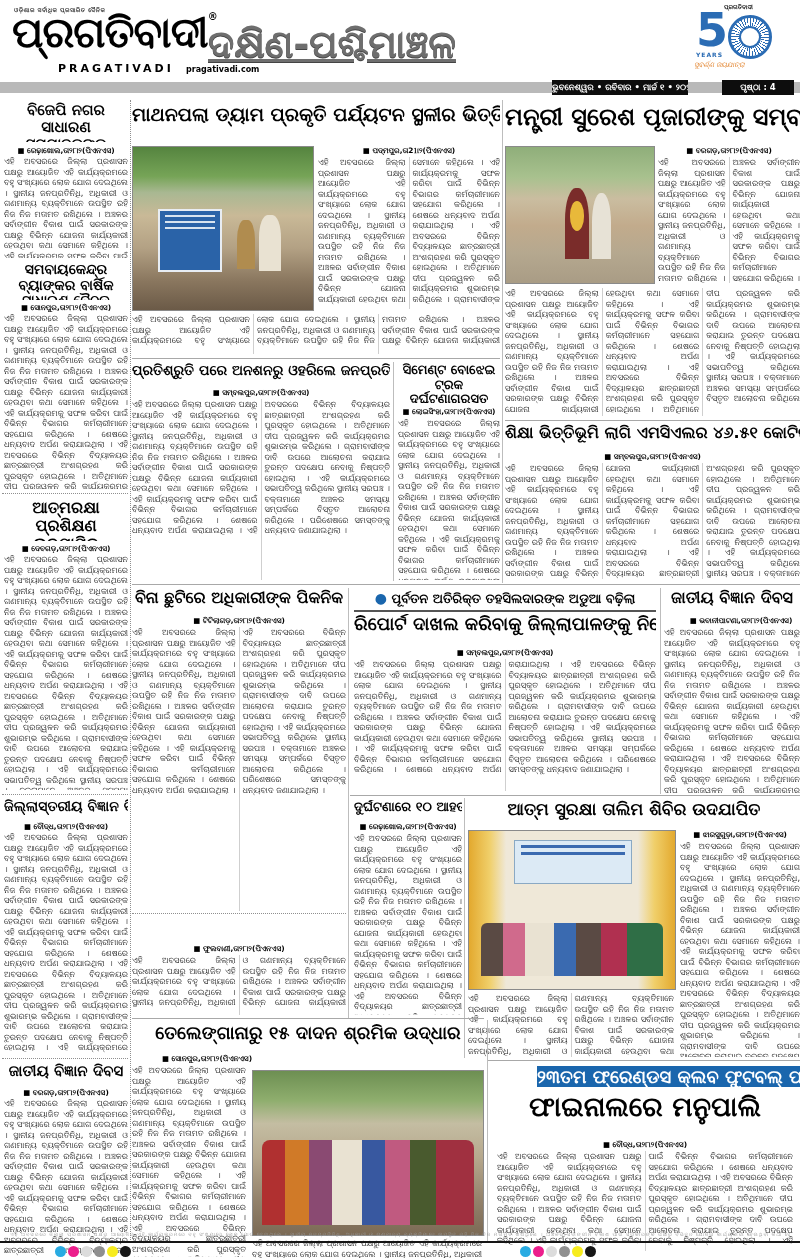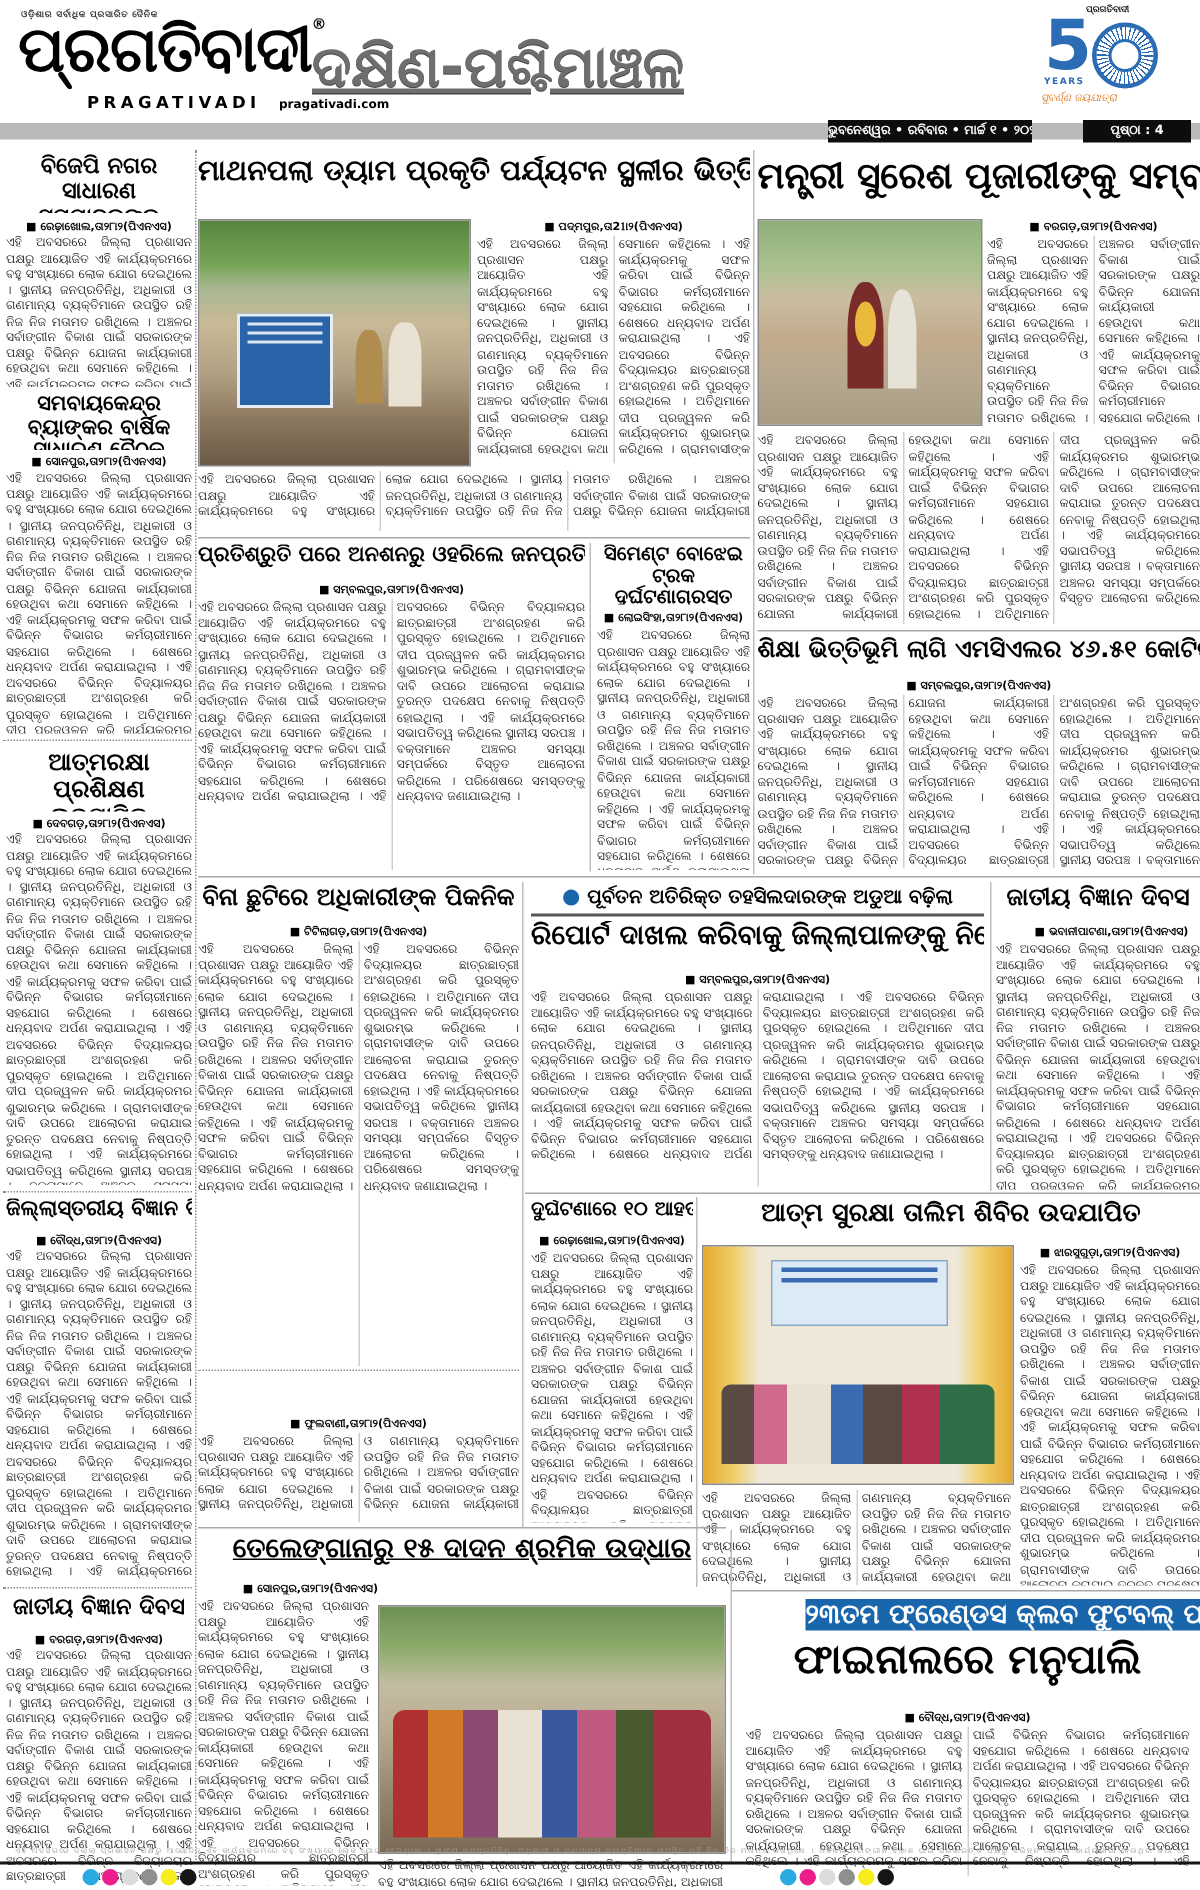--- a/index.html
+++ b/index.html
@@ -200,21 +200,21 @@
   </div>
   <div class="abs bd cols2" style="left:468px;top:993px;width:206px;height:64px;">ଏହି ଅବସରରେ ଜିଲ୍ଲା ପ୍ରଶାସନ ପକ୍ଷରୁ ଆୟୋଜିତ ଏହି କାର୍ଯ୍ୟକ୍ରମରେ ବହୁ ସଂଖ୍ୟାରେ ଲୋକ ଯୋଗ ଦେଇଥିଲେ । ସ୍ଥାନୀୟ ଜନପ୍ରତିନିଧି, ଅଧିକାରୀ ଓ ଗଣମାନ୍ୟ ବ୍ୟକ୍ତିମାନେ ଉପସ୍ଥିତ ରହି ନିଜ ନିଜ ମତାମତ ରଖିଥିଲେ । ଅଞ୍ଚଳର ସର୍ବାଙ୍ଗୀନ ବିକାଶ ପାଇଁ ସରକାରଙ୍କ ପକ୍ଷରୁ ବିଭିନ୍ନ ଯୋଜନା କାର୍ଯ୍ୟକାରୀ ହେଉଥିବା କଥା ସେମାନେ କହିଥିଲେ । ଏହି କାର୍ଯ୍ୟକ୍ରମକୁ ସଫଳ କରିବା ପାଇଁ ବିଭିନ୍ନ ବିଭାଗର କର୍ମଚାରୀମାନେ ସହଯୋଗ କରିଥିଲେ । ଶେଷରେ ଧନ୍ୟବାଦ ଅର୍ପଣ କରାଯାଇଥିଲା । ଏହି ଅବସରରେ ବିଭିନ୍ନ ବିଦ୍ୟାଳୟର ଛାତ୍ରଛାତ୍ରୀ ଅଂଶଗ୍ରହଣ କରି ପୁରସ୍କୃତ ହୋଇଥିଲେ । ଅତିଥିମାନେ ଦୀପ ପ୍ରଜ୍ୱଳନ କରି କାର୍ଯ୍ୟକ୍ରମର ଶୁଭାରମ୍ଭ କରିଥିଲେ । ଗ୍ରାମବାସୀଙ୍କ ଦାବି ଉପରେ ଆଲୋଚନା କରାଯାଇ ତୁରନ୍ତ ପଦକ୍ଷେପ ନେବାକୁ ନିଷ୍ପତ୍ତି ହୋଇଥିଲା । ଏହି କାର୍ଯ୍ୟକ୍ରମରେ ସଭାପତିତ୍ୱ କରିଥିଲେ ସ୍ଥାନୀୟ ସରପଞ୍ଚ । ବକ୍ତାମାନେ ଅଞ୍ଚଳର ସମସ୍ୟା ସମ୍ପର୍କରେ ବିସ୍ତୃତ ଆଲୋଚନା କରିଥିଲେ । ପରିଶେଷରେ ସମସ୍ତଙ୍କୁ ଧନ୍ୟବାଦ ଜଣାଯାଇଥିଲା ।</div>
 
   <div class="hdot" style="left:132px;top:913px;width:214px;"></div>
   <div class="abs" style="left:132px;top:944px;width:214px;height:72px;">
     <div class="dl">■ ଫୁଲବାଣୀ,ତା୨୮ା୨(ପିଏନଏସ)</div>
     <div class="bd cols2" style="height:60px;">ଏହି ଅବସରରେ ଜିଲ୍ଲା ପ୍ରଶାସନ ପକ୍ଷରୁ ଆୟୋଜିତ ଏହି କାର୍ଯ୍ୟକ୍ରମରେ ବହୁ ସଂଖ୍ୟାରେ ଲୋକ ଯୋଗ ଦେଇଥିଲେ । ସ୍ଥାନୀୟ ଜନପ୍ରତିନିଧି, ଅଧିକାରୀ ଓ ଗଣମାନ୍ୟ ବ୍ୟକ୍ତିମାନେ ଉପସ୍ଥିତ ରହି ନିଜ ନିଜ ମତାମତ ରଖିଥିଲେ । ଅଞ୍ଚଳର ସର୍ବାଙ୍ଗୀନ ବିକାଶ ପାଇଁ ସରକାରଙ୍କ ପକ୍ଷରୁ ବିଭିନ୍ନ ଯୋଜନା କାର୍ଯ୍ୟକାରୀ ହେଉଥିବା କଥା ସେମାନେ କହିଥିଲେ । ଏହି କାର୍ଯ୍ୟକ୍ରମକୁ ସଫଳ କରିବା ପାଇଁ ବିଭିନ୍ନ ବିଭାଗର କର୍ମଚାରୀମାନେ ସହଯୋଗ କରିଥିଲେ । ଶେଷରେ ଧନ୍ୟବାଦ ଅର୍ପଣ କରାଯାଇଥିଲା । ଏହି ଅବସରରେ ବିଭିନ୍ନ ବିଦ୍ୟାଳୟର ଛାତ୍ରଛାତ୍ରୀ ଅଂଶଗ୍ରହଣ କରି ପୁରସ୍କୃତ ହୋଇଥିଲେ । ଅତିଥିମାନେ ଦୀପ ପ୍ରଜ୍ୱଳନ କରି କାର୍ଯ୍ୟକ୍ରମର ଶୁଭାରମ୍ଭ କରିଥିଲେ । ଗ୍ରାମବାସୀଙ୍କ ଦାବି ଉପରେ ଆଲୋଚନା କରାଯାଇ ତୁରନ୍ତ ପଦକ୍ଷେପ ନେବାକୁ ନିଷ୍ପତ୍ତି ହୋଇଥିଲା । ଏହି କାର୍ଯ୍ୟକ୍ରମରେ ସଭାପତିତ୍ୱ କରିଥିଲେ ସ୍ଥାନୀୟ ସରପଞ୍ଚ । ବକ୍ତାମାନେ ଅଞ୍ଚଳର ସମସ୍ୟା ସମ୍ପର୍କରେ ବିସ୍ତୃତ ଆଲୋଚନା କରିଥିଲେ । ପରିଶେଷରେ ସମସ୍ତଙ୍କୁ ଧନ୍ୟବାଦ ଜଣାଯାଇଥିଲା ।</div>
   </div>
   <div class="hrule" style="left:132px;top:1018px;width:352px;"></div>
 
-  <div class="abs hl one" style="left:132px;top:1023px;width:352px;height:28px;font-size:18px;text-decoration:underline;">ତେଲେଙ୍ଗାନାରୁ ୧୫ ଦାଦନ ଶ୍ରମିକ ଉଦ୍ଧାର</div>
+  <div class="abs hl one" style="left:132px;top:1023px;width:352px;height:28px;font-size:18px;">ତେଲେଙ୍ଗାନାରୁ ୧୫ ଦାଦନ ଶ୍ରମିକ ଉଦ୍ଧାର</div>
   <div class="abs dl" style="left:132px;top:1054px;width:150px;">■ ସୋନପୁର,ତା୨୮ା୨(ପିଏନଏସ)</div>
   <div class="abs bd" style="left:132px;top:1065px;width:114px;height:192px;">ଏହି ଅବସରରେ ଜିଲ୍ଲା ପ୍ରଶାସନ ପକ୍ଷରୁ ଆୟୋଜିତ ଏହି କାର୍ଯ୍ୟକ୍ରମରେ ବହୁ ସଂଖ୍ୟାରେ ଲୋକ ଯୋଗ ଦେଇଥିଲେ । ସ୍ଥାନୀୟ ଜନପ୍ରତିନିଧି, ଅଧିକାରୀ ଓ ଗଣମାନ୍ୟ ବ୍ୟକ୍ତିମାନେ ଉପସ୍ଥିତ ରହି ନିଜ ନିଜ ମତାମତ ରଖିଥିଲେ । ଅଞ୍ଚଳର ସର୍ବାଙ୍ଗୀନ ବିକାଶ ପାଇଁ ସରକାରଙ୍କ ପକ୍ଷରୁ ବିଭିନ୍ନ ଯୋଜନା କାର୍ଯ୍ୟକାରୀ ହେଉଥିବା କଥା ସେମାନେ କହିଥିଲେ । ଏହି କାର୍ଯ୍ୟକ୍ରମକୁ ସଫଳ କରିବା ପାଇଁ ବିଭିନ୍ନ ବିଭାଗର କର୍ମଚାରୀମାନେ ସହଯୋଗ କରିଥିଲେ । ଶେଷରେ ଧନ୍ୟବାଦ ଅର୍ପଣ କରାଯାଇଥିଲା । ଏହି ଅବସରରେ ବିଭିନ୍ନ ବିଦ୍ୟାଳୟର ଛାତ୍ରଛାତ୍ରୀ ଅଂଶଗ୍ରହଣ କରି ପୁରସ୍କୃତ ହୋଇଥିଲେ । ଅତିଥିମାନେ ଦୀପ ପ୍ରଜ୍ୱଳନ କରି କାର୍ଯ୍ୟକ୍ରମର ଶୁଭାରମ୍ଭ କରିଥିଲେ । ଗ୍ରାମବାସୀଙ୍କ ଦାବି ଉପରେ ଆଲୋଚନା କରାଯାଇ ତୁରନ୍ତ ପଦକ୍ଷେପ ନେବାକୁ ନିଷ୍ପତ୍ତି ହୋଇଥିଲା । ଏହି କାର୍ଯ୍ୟକ୍ରମରେ ସଭାପତିତ୍ୱ କରିଥିଲେ ସ୍ଥାନୀୟ ସରପଞ୍ଚ । ବକ୍ତାମାନେ ଅଞ୍ଚଳର ସମସ୍ୟା ସମ୍ପର୍କରେ ବିସ୍ତୃତ ଆଲୋଚନା କରିଥିଲେ । ପରିଶେଷରେ ସମସ୍ତଙ୍କୁ ଧନ୍ୟବାଦ ଜଣାଯାଇଥିଲା ।</div>
   <div class="photo ph-tel" style="left:252px;top:1070px;width:230px;height:164px;">
     <div class="row"></div>
   </div>
   <div class="abs bd" style="left:252px;top:1238px;width:230px;height:20px;">ଏହି ଅବସରରେ ଜିଲ୍ଲା ପ୍ରଶାସନ ପକ୍ଷରୁ ଆୟୋଜିତ ଏହି କାର୍ଯ୍ୟକ୍ରମରେ ବହୁ ସଂଖ୍ୟାରେ ଲୋକ ଯୋଗ ଦେଇଥିଲେ । ସ୍ଥାନୀୟ ଜନପ୍ରତିନିଧି, ଅଧିକାରୀ ଓ ଗଣମାନ୍ୟ ବ୍ୟକ୍ତିମାନେ ଉପସ୍ଥିତ ରହି ନିଜ ନିଜ ମତାମତ ରଖିଥିଲେ । ଅଞ୍ଚଳର ସର୍ବାଙ୍ଗୀନ ବିକାଶ ପାଇଁ ସରକାରଙ୍କ ପକ୍ଷରୁ ବିଭିନ୍ନ ଯୋଜନା କାର୍ଯ୍ୟକାରୀ ହେଉଥିବା କଥା ସେମାନେ କହିଥିଲେ । ଏହି କାର୍ଯ୍ୟକ୍ରମକୁ ସଫଳ କରିବା ପାଇଁ ବିଭିନ୍ନ ବିଭାଗର କର୍ମଚାରୀମାନେ ସହଯୋଗ କରିଥିଲେ । ଶେଷରେ ଧନ୍ୟବାଦ ଅର୍ପଣ କରାଯାଇଥିଲା । ଏହି ଅବସରରେ ବିଭିନ୍ନ ବିଦ୍ୟାଳୟର ଛାତ୍ରଛାତ୍ରୀ ଅଂଶଗ୍ରହଣ କରି ପୁରସ୍କୃତ ହୋଇଥିଲେ । ଅତିଥିମାନେ ଦୀପ ପ୍ରଜ୍ୱଳନ କରି କାର୍ଯ୍ୟକ୍ରମର ଶୁଭାରମ୍ଭ କରିଥିଲେ । ଗ୍ରାମବାସୀଙ୍କ ଦାବି ଉପରେ ଆଲୋଚନା କରାଯାଇ ତୁରନ୍ତ ପଦକ୍ଷେପ ନେବାକୁ ନିଷ୍ପତ୍ତି ହୋଇଥିଲା । ଏହି କାର୍ଯ୍ୟକ୍ରମରେ ସଭାପତିତ୍ୱ କରିଥିଲେ ସ୍ଥାନୀୟ ସରପଞ୍ଚ । ବକ୍ତାମାନେ ଅଞ୍ଚଳର ସମସ୍ୟା ସମ୍ପର୍କରେ ବିସ୍ତୃତ ଆଲୋଚନା କରିଥିଲେ । ପରିଶେଷରେ ସମସ୍ତଙ୍କୁ ଧନ୍ୟବାଦ ଜଣାଯାଇଥିଲା ।</div>
   <div class="vrule" style="left:487px;top:1020px;height:222px;"></div>
   <div class="hrule" style="left:488px;top:1060px;width:312px;"></div>
 
   <div class="abs bluekick" style="left:497px;top:1066px;width:296px;">୨୩ତମ ଫ୍ରେଣ୍ଡସ କ୍ଲବ ଫୁଟବଲ୍ ପ୍ରତିଯୋଗିତା</div>

